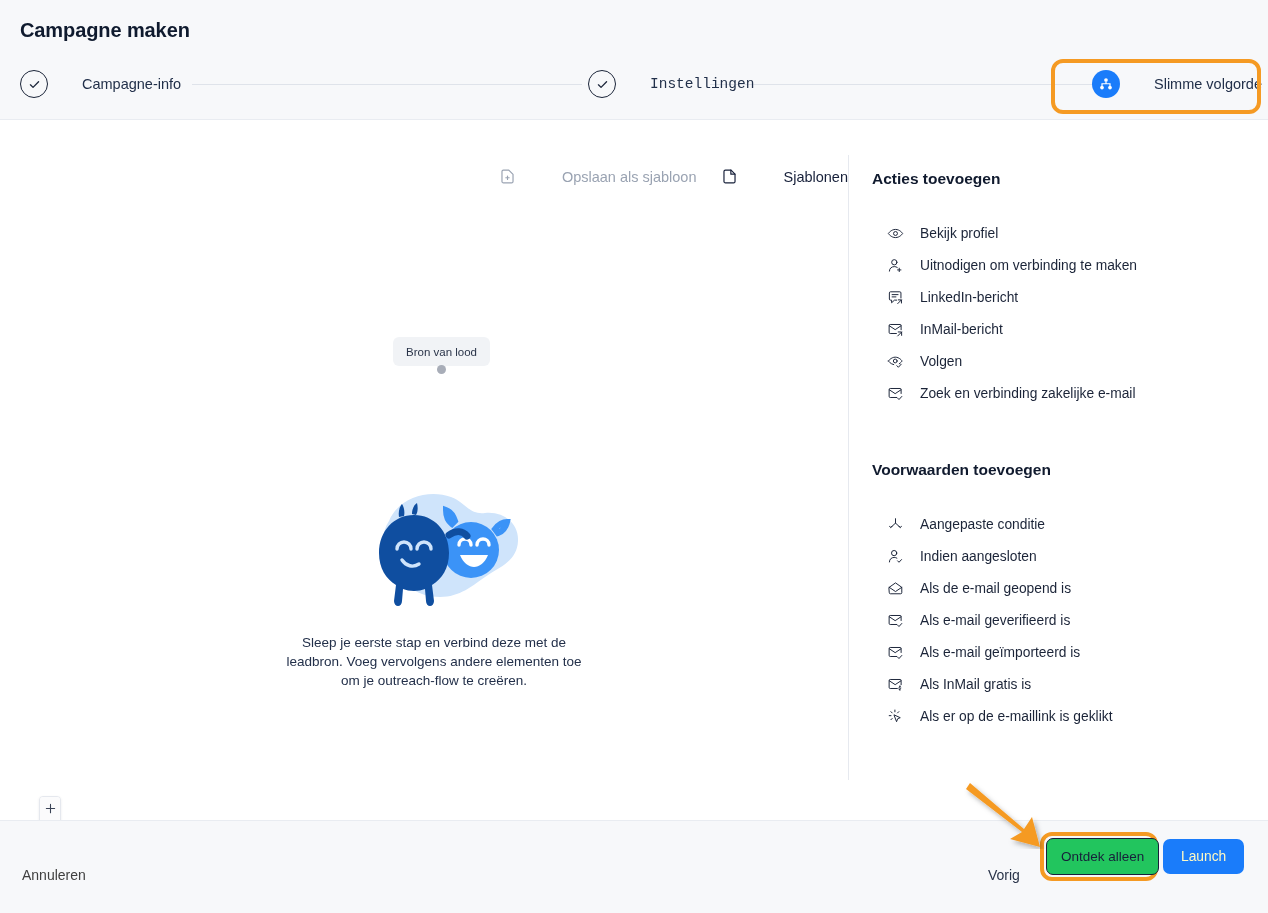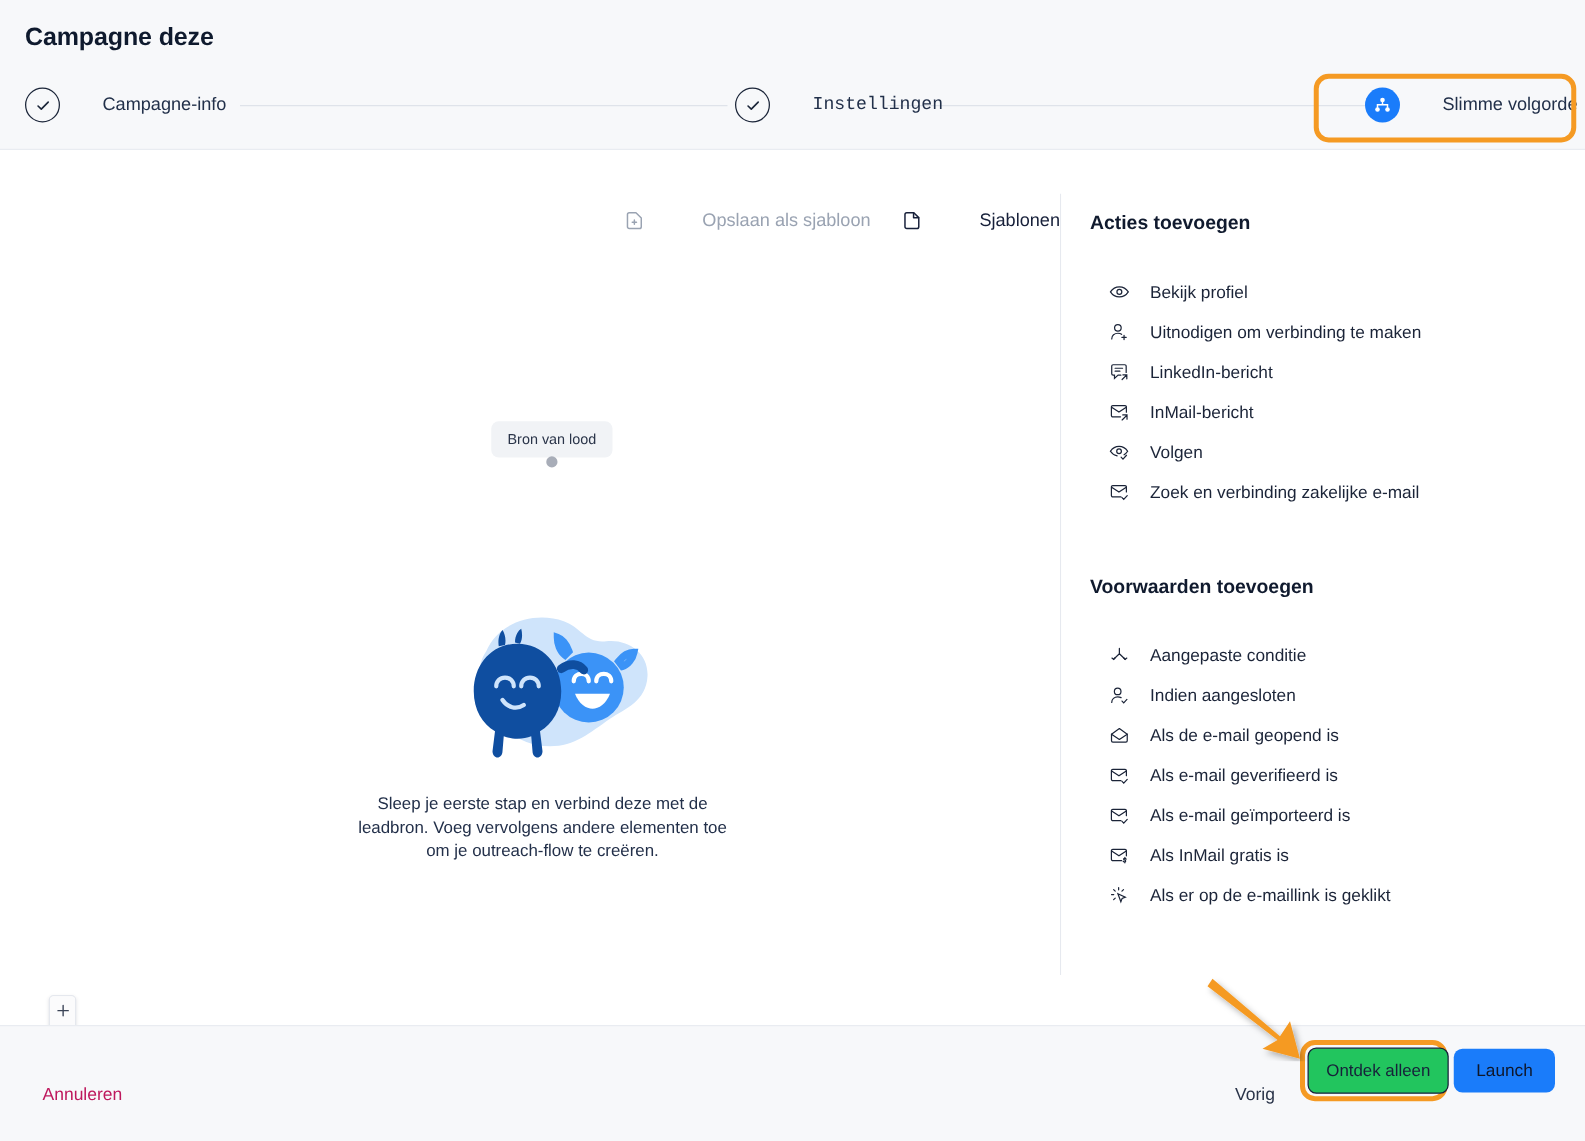--- a/index.html
+++ b/index.html
@@ -122,49 +122,49 @@
   .opt .oicon { width: 17px; height: 17px; flex: none; display: flex; align-items: center; justify-content: center; }
   .opt .olbl { font-size: 13.8px; color: #1b2438; white-space: nowrap; }
   .opt svg { display: block; }
 
   
   .footer {
     position: absolute; left: 0; top: 820px; width: 1268px; height: 93px;
     background: #f7f8fa; border-top: 1px solid #e9ecf1;
   }
   .cancel-btn {
-    position: absolute; left: 34px; top: 46px; font-size: 14px; color: #be185d; cursor: pointer;
+    position: absolute; left: 22px; top: 46px; font-size: 14px; color: #404040; cursor: pointer;
   }
   .prev-btn {
     position: absolute; left: 988px; top: 46px; font-size: 14px; color: #2a3449; cursor: pointer;
   }
   .discover-btn {
     position: absolute; left: 1046px; top: 838px;
     height: 37px; padding: 0 14px; border-radius: 7px;
     background: #22c55e; border: 1.3px solid #17203a;
     display: flex; align-items: center; justify-content: center;
     font-size: 13.5px; color: #17203a; cursor: pointer; z-index: 4;
   }
   #hl-discover { left: 1040px; top: 832px; width: 118px; height: 49px; z-index: 3; }
   .launch-btn {
     position: absolute; left: 1163px; top: 839px;
     height: 35px; padding: 0 18px; border-radius: 7px;
-    background: #1a7cfa; border: none; color: #0f172a;
+    background: #1a7cfa; border: none; color: #fef9c3;
     display: flex; align-items: center; justify-content: center;
     font-size: 13.8px; cursor: pointer;
   }
   .arrow-annot { position: absolute; left: 962px; top: 779px; width: 110px; height: 70px; z-index: 5; pointer-events: none; }
 </style>
 </head>
 <body>
 
 <div class="page">
 
   <div class="header">
-    <div class="page-title">Campagne deze</div>
+    <div class="page-title">Campagne maken</div>
 
     <div class="stepper">
       <div class="step-line" id="line1"></div>
       <div class="step-line" id="line2"></div>
 
       <div class="step" id="step1">
         <span class="step-circle">
           <svg width="13" height="13" viewBox="0 0 16 16" fill="none" stroke="#1b2539" stroke-width="1.6" stroke-linecap="round" stroke-linejoin="round">
               <path d="M3 8.4l3.2 3.1L13 4.6"></path>
             </svg>

